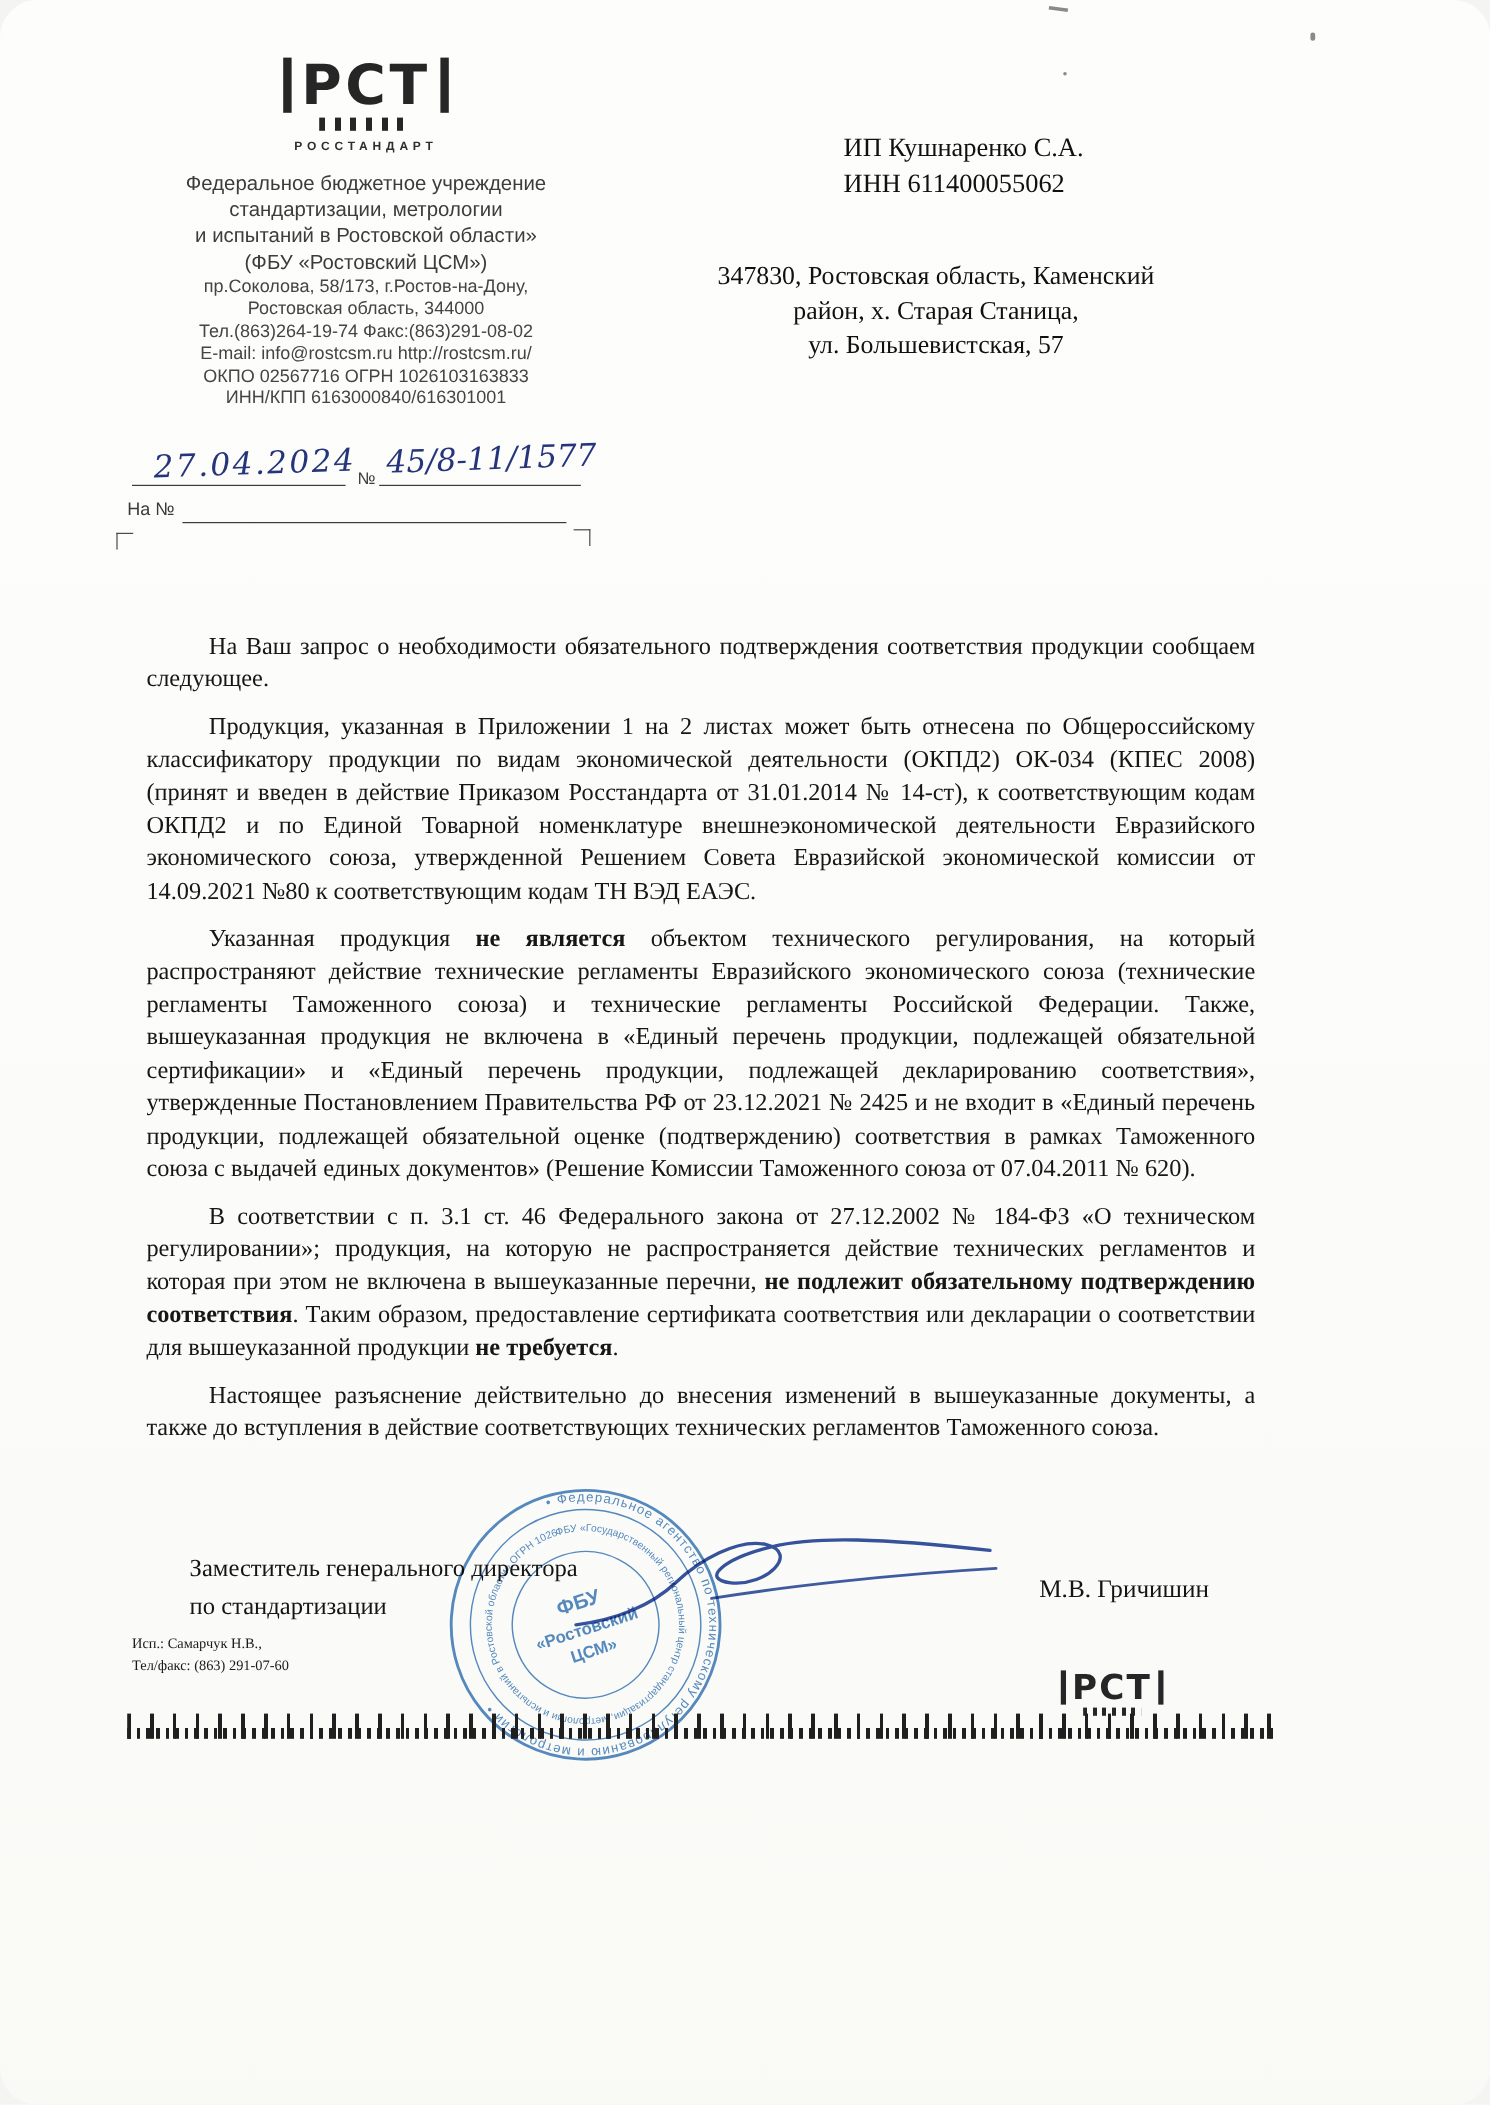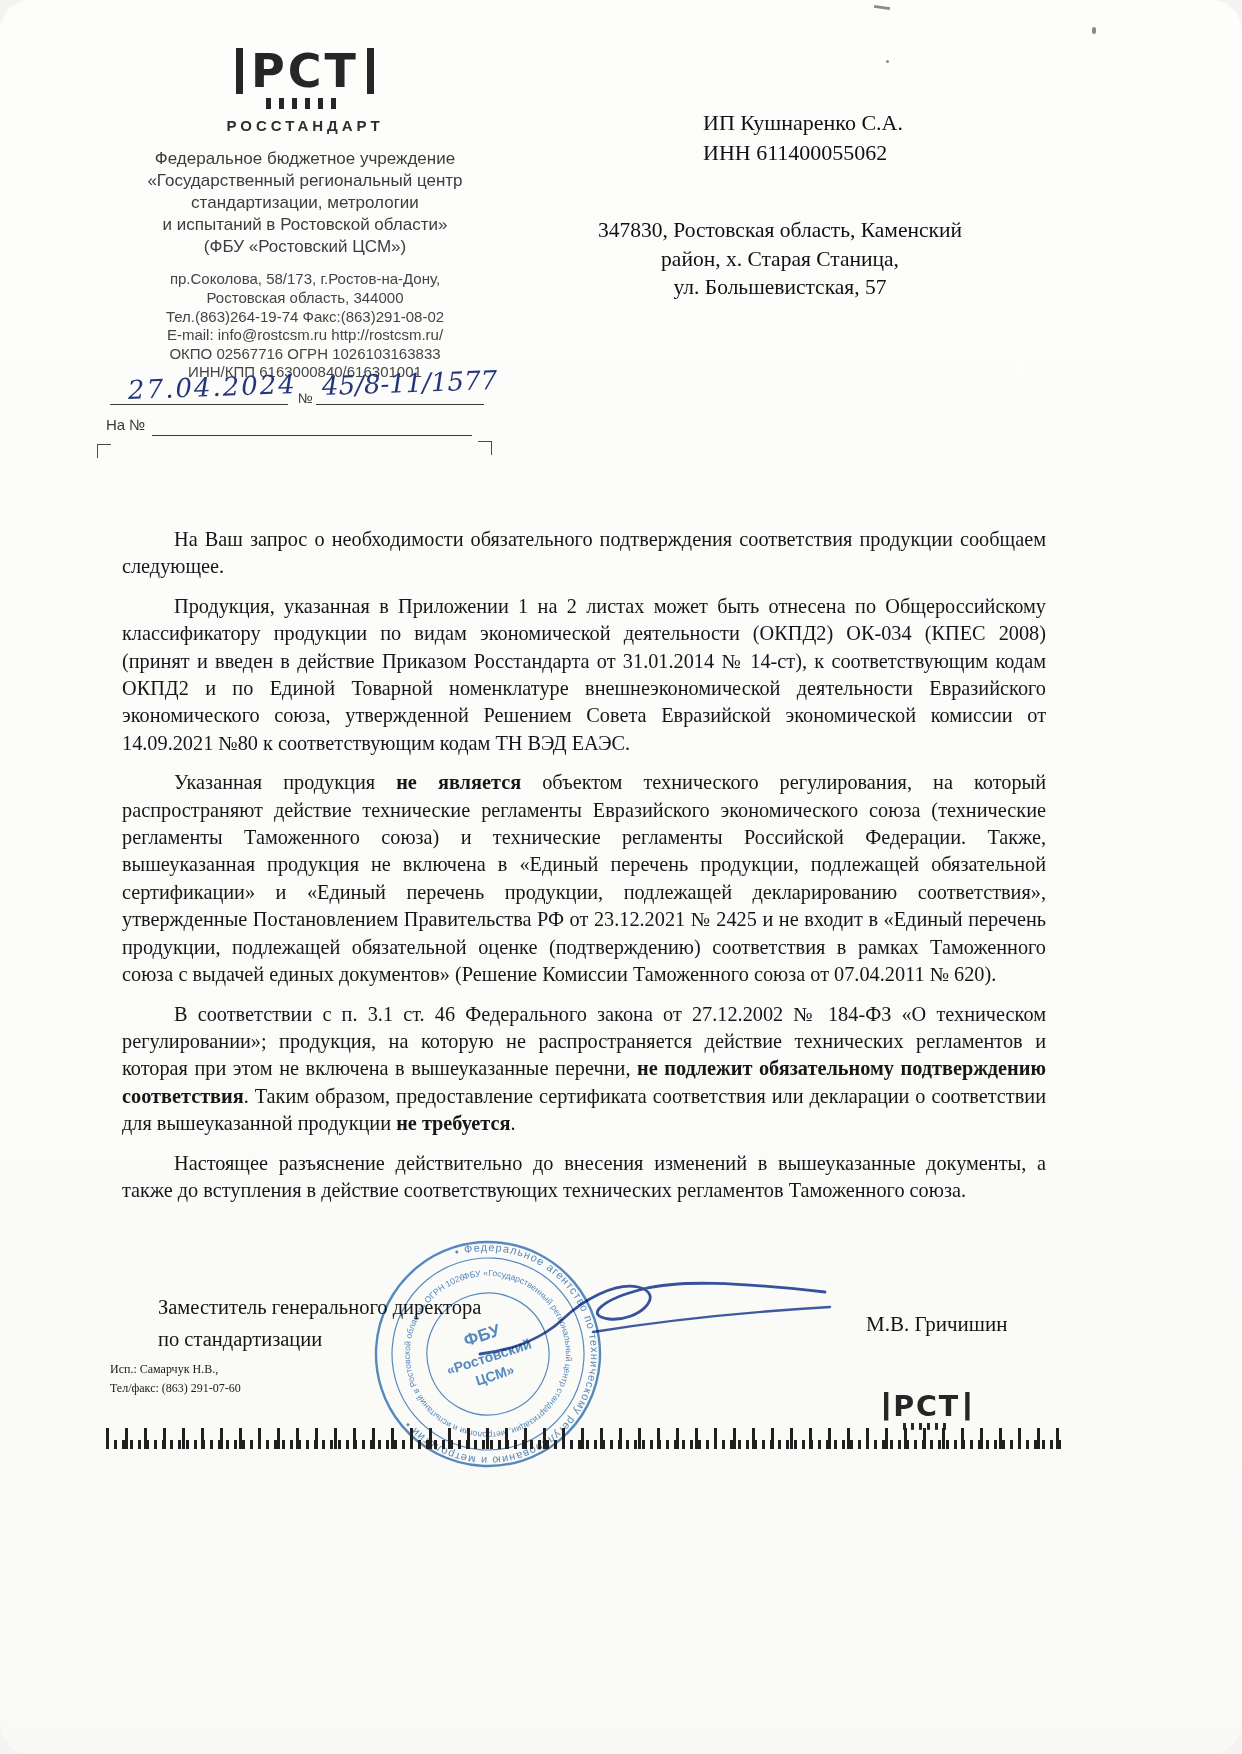--- a/index.html
+++ b/index.html
@@ -19,23 +19,23 @@
   
   .lh-col{position:absolute;left:85px;top:48px;width:440px;text-align:center;
           font-family:"Liberation Sans", sans-serif;color:#3a3a3a;}
   .rst-logo{display:inline-block;margin:0 auto 6px auto;}
   .rst-top{display:flex;align-items:stretch;justify-content:center;}
   .rst-bar{width:7px;background:#262626;}
   .rst-letters{font-family:"DejaVu Sans", sans-serif;font-weight:800;font-size:46px;
                line-height:1;letter-spacing:3px;color:#262626;padding:0 8px;}
   .rst-ticks{height:11px;width:78px;margin:4px auto 0 auto;
              background:repeating-linear-gradient(90deg,#262626 0 5px,transparent 5px 13px);}
-  .agency{font-size:15px;font-weight:700;letter-spacing:4px;color:#2e2e2e;margin-top:2px;}
+  .agency{font-size:10px;font-weight:700;letter-spacing:4px;color:#2e2e2e;margin-top:2px;}
   .org-block{margin-top:14px;font-size:17px;line-height:1.3;font-weight:500;color:#3c3c3c;}
-  .contact-block{margin-top:12px;font-size:15px;line-height:1.24;color:#444;}
+  .contact-block{margin-top:0;font-size:15px;line-height:1.24;color:#444;}
   
   .date-row{position:absolute;left:100px;top:372px;width:400px;height:40px;}
   .hand{font-family:"DejaVu Serif", serif;font-style:italic;color:#26357b;
         transform:rotate(-2deg);display:inline-block;}
   .hand-date{position:absolute;left:28px;top:0;font-size:26px;letter-spacing:2px;}
   .u-line{position:absolute;height:0;border-bottom:1.6px solid #3a3a3a;}
   .date-underline{left:10px;top:32px;width:178px;}
   .num-label{position:absolute;left:198px;top:18px;font-family:"Liberation Sans",sans-serif;
              font-size:14px;color:#3a3a3a;}
   .hand-num{position:absolute;left:222px;top:-4px;font-size:26px;}
@@ -100,21 +100,20 @@
       <div class="rst-top">
         <span class="rst-bar"></span>
         <span class="rst-letters">РСТ</span>
         <span class="rst-bar"></span>
       </div>
       <div class="rst-ticks"></div>
     </div>
     <div class="agency">РОССТАНДАРТ</div>
     <div class="org-block">
       <div>Федеральное бюджетное учреждение</div>
-      <div>«Государственный региональный центр</div>
       <div>стандартизации, метрологии</div>
       <div>и испытаний в Ростовской области»</div>
       <div>(ФБУ «Ростовский ЦСМ»)</div>
     </div>
     <div class="contact-block">
       <div>пр.Соколова, 58/173, г.Ростов-на-Дону,</div>
       <div>Ростовская область, 344000</div>
       <div>Тел.(863)264-19-74 Факс:(863)291-08-02</div>
       <div>E-mail: info@rostcsm.ru  http://rostcsm.ru/</div>
       <div>ОКПО 02567716  ОГРН 1026103163833</div>

